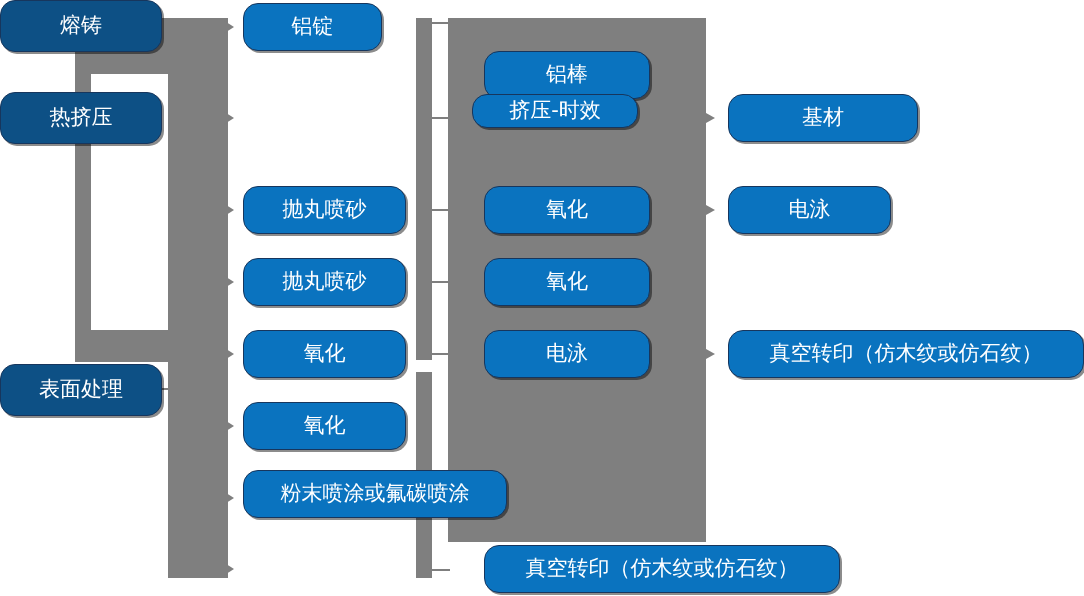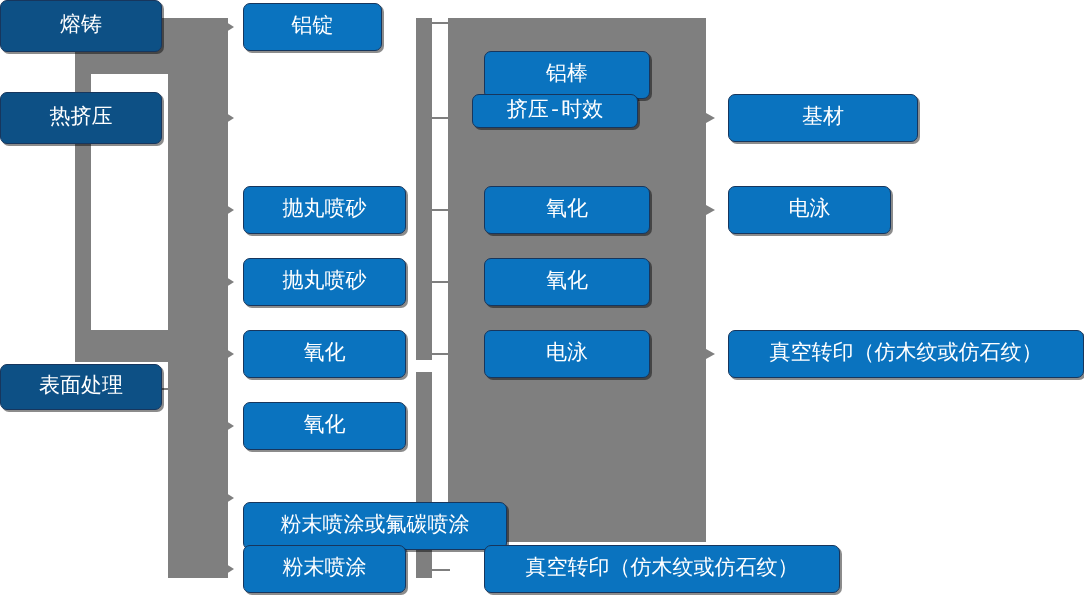--- a/index.html
+++ b/index.html
@@ -43,26 +43,25 @@
   }
   
   .box{
     position:absolute;
     box-sizing:border-box;
     display:flex;
     align-items:center;
     justify-content:center;
     color:#ffffff;
     border:1px solid #17365d;
-    border-radius:7px;
+    border-radius:15px;
     text-align:center;
     line-height:1.1;
     white-space:nowrap;
     box-shadow:2px 2px 0 rgba(0,0,0,0.45);
-    font-family:Liberation Mono, monospace;
   }
   .box.dark{ background:#0d5085; }
   .box.mid { background:#0a73bf; }
   .box .lbl{ display:block; padding:0 6px; }
   .f21{ font-size:21px; }
 </style>
 </head>
 <body>
 
 <div id="canvas">
@@ -96,44 +95,41 @@
   <div class="arrow-sm" style="left:706px; top:113px;"></div>
   <div class="arrow-sm" style="left:706px; top:205px;"></div>
   <div class="arrow-sm" style="left:706px; top:349px;"></div>
 
   <div class="box dark f21" style="left:0px; top:0px; width:162px; height:52px;">
     <span class="lbl">熔铸</span>
   </div>
   <div class="box dark f21" style="left:0px; top:92px; width:162px; height:52px;">
     <span class="lbl">热挤压</span>
   </div>
-  <div class="box dark f21" style="left:0px; top:364px; width:162px; height:46px;">
+  <div class="box dark f21" style="left:0px; top:364px; width:162px; height:52px;">
     <span class="lbl">表面处理</span>
   </div>
 
   <div class="box mid f21" style="left:243px; top:3px; width:139px; height:48px;">
     <span class="lbl">铝锭</span>
   </div>
   <div class="box mid f21" style="left:243px; top:186px; width:163px; height:48px;">
     <span class="lbl">抛丸喷砂</span>
   </div>
   <div class="box mid f21" style="left:243px; top:258px; width:163px; height:48px;">
     <span class="lbl">抛丸喷砂</span>
   </div>
   <div class="box mid f21" style="left:243px; top:330px; width:163px; height:48px;">
     <span class="lbl">氧化</span>
   </div>
   <div class="box mid f21" style="left:243px; top:402px; width:163px; height:48px;">
     <span class="lbl">氧化</span>
   </div>
-  <div class="box mid f21" style="left:243px; top:502px; width:264px; height:48px;">
+  <div class="box mid f21" style="left:243px; top:470px; width:264px; height:48px;">
     <span class="lbl">粉末喷涂或氟碳喷涂</span>
-  </div>
-  <div class="box mid f21" style="left:243px; top:545px; width:163px; height:48px;">
-    <span class="lbl">粉末喷涂</span>
   </div>
 
   <div class="box mid f21" style="left:484px; top:3px; width:166px; height:48px;margin-top:48px;">
     <span class="lbl">铝棒</span>
   </div>
   <div class="box mid f21" style="left:472px; top:94px; width:166px; height:34px;">
     <span class="lbl">挤压-时效</span>
   </div>
   <div class="box mid f21" style="left:484px; top:186px; width:166px; height:48px;">
     <span class="lbl">氧化</span>

